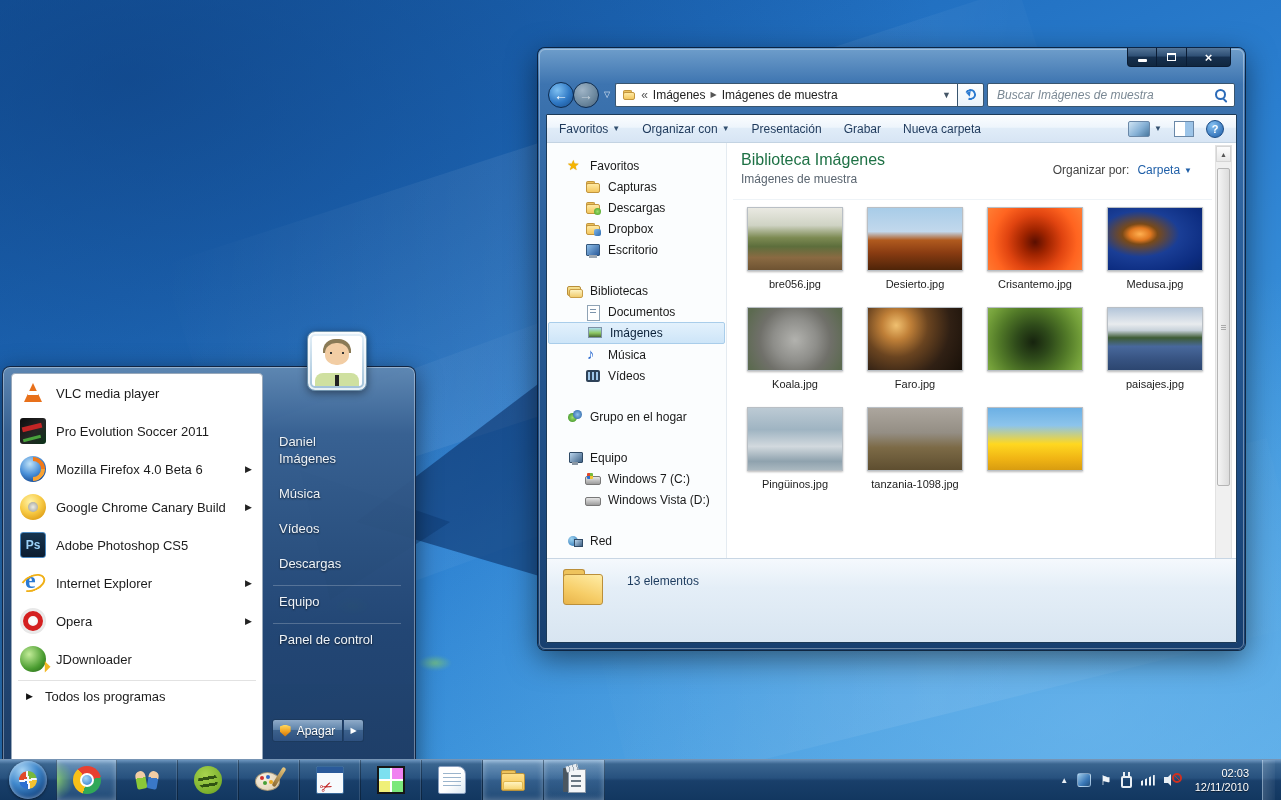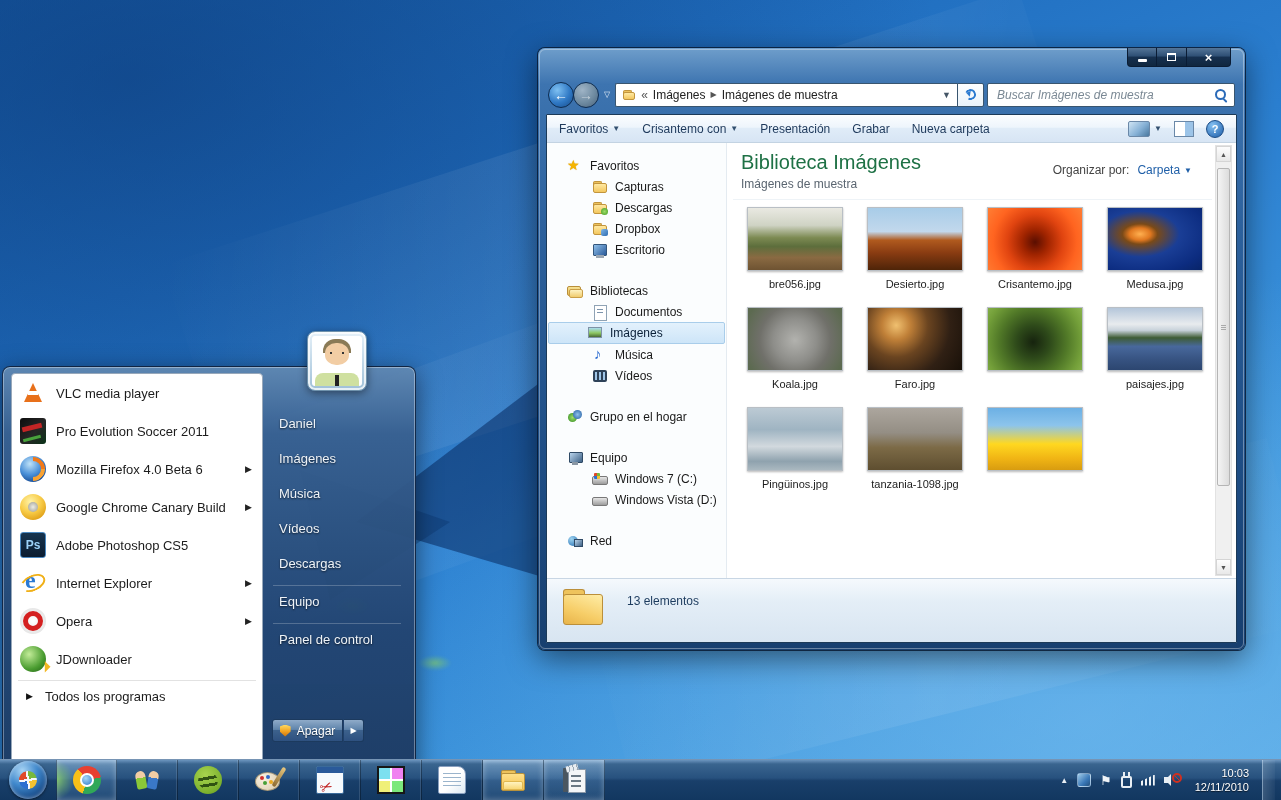--- a/index.html
+++ b/index.html
@@ -81,21 +81,21 @@
   .paneic{width:20px;height:16px;border:1px solid #6a88a8;background:#fff;position:relative;}
   .paneic::after{content:"";position:absolute;top:0;bottom:0;right:0;width:8px;background:#9cc4e8;}
   .helpic{width:18px;height:18px;border-radius:50%;color:#fff;font-size:11px;font-weight:bold;
     background:radial-gradient(circle at 35% 28%,#85c1f2,#1c5ca8);display:flex;align-items:center;justify-content:center;
     border:1px solid #184a85;}
 
   .content{position:absolute;top:28px;left:0;right:0;bottom:64px;}
   .navpane{position:absolute;top:0;bottom:0;left:0;width:180px;background:#fbfdfe;
     border-right:1px solid #e4ebf1;padding-top:12px;overflow:hidden;}
   .nv{height:21px;display:flex;align-items:center;gap:7px;padding-left:20px;font-size:12px;color:#191919;}
-  .nv.l1{padding-left:38px;margin-left:7px;}
+  .nv.l1{padding-left:38px;}
   .nv.sel{background:linear-gradient(180deg,#e3f1fc 0%,#cde5f8 100%);border:1px solid #a9cdea;border-radius:2px;
     margin:0 1px;height:22px;color:#0a2038;}
   .nvgap{height:20px;}
   .ic{width:16px;height:16px;position:relative;flex:none;}
   .ic-star::before{content:"★";position:absolute;left:0;top:-1px;font-size:14px;color:#f5b400;text-shadow:0 0 1px #c98a00;}
   .ic-folder::before{content:"";position:absolute;left:1px;top:2px;width:7px;height:3px;
     background:#edc25c;border:1px solid #c2953d;border-bottom:none;border-radius:2px 2px 0 0;}
   .ic-folder::after{content:"";position:absolute;left:1px;top:4px;right:1px;bottom:2px;
     background:linear-gradient(180deg,#ffe9a2,#f3c75f);border:1px solid #c2953d;border-radius:2px;}
   .ic-folder.dl .badge{position:absolute;right:0;bottom:1px;width:7px;height:7px;border-radius:50%;
@@ -130,21 +130,21 @@
     background:linear-gradient(180deg,#e6e6e6,#9c9c9c);border:1px solid #787878;}
   .ic-disk.os::after{content:"";position:absolute;left:2px;top:2px;width:6px;height:6px;
     background:conic-gradient(#77b93c 0 25%,#f3c231 0 50%,#2a6fd0 0 75%,#e04a2a 0 100%);border-radius:1px;}
   .ic-net::before{content:"";position:absolute;left:1px;top:3px;width:10px;height:10px;border-radius:50%;
     background:radial-gradient(circle at 35% 30%,#9fd4f0,#1f6ab0);}
   .ic-net::after{content:"";position:absolute;right:0;bottom:2px;width:7px;height:6px;
     background:linear-gradient(135deg,#b9d4ec,#3f6286);border:1px solid #2f4a66;}
 
   .main{position:absolute;top:0;bottom:0;left:180px;right:0;background:#fff;}
   .libhead{position:absolute;top:8px;left:14px;}
-  .libtitle{font-size:20px;color:#1e7145;}
+  .libtitle{font-size:16px;color:#1e7145;}
   .libsub{font-size:12px;color:#5a6570;margin-top:3px;}
   .organize{position:absolute;top:20px;right:44px;font-size:12px;color:#444;display:flex;gap:8px;align-items:center;}
   .organize .val{color:#1f5fa8;display:flex;align-items:center;gap:4px;}
   .organize .dd{font-size:8px;}
   .headline{position:absolute;top:56px;left:6px;right:24px;border-top:1px solid #eef3f7;}
 
   .grid{position:absolute;top:58px;left:8px;right:26px;bottom:0;overflow:hidden;
     display:grid;grid-template-columns:repeat(4,1fr);justify-items:center;align-content:start;}
   .file{width:120px;padding:6px 0 10px;display:flex;flex-direction:column;align-items:center;gap:7px;}
   .thumb{width:96px;height:64px;border:1px solid #b9bfc5;box-shadow:0 1px 2px rgba(0,0,0,.28);flex:none;}
@@ -152,21 +152,21 @@
 
   .vscroll{position:absolute;top:2px;bottom:2px;right:4px;width:17px;background:#f0f0f0;border:1px solid #e2e2e2;}
   .varrow{position:absolute;left:0;right:0;height:16px;display:flex;align-items:center;justify-content:center;
     background:linear-gradient(180deg,#fdfdfd,#e8e8e8);border:1px solid #d5d5d5;color:#555;font-size:7px;}
   .varrow.up{top:0;} .varrow.dn{bottom:0;}
   .vthumb{position:absolute;left:1px;right:1px;top:22px;height:318px;border:1px solid #b5b5b5;border-radius:2px;
     background:linear-gradient(90deg,#f4f4f4,#dcdcdc);}
   .vthumb::after{content:"";position:absolute;left:3px;right:3px;top:50%;height:5px;margin-top:-2px;
     background:repeating-linear-gradient(180deg,#aaa 0 1px,transparent 1px 2px);}
 
-  .statusbar{position:absolute;left:0;right:0;bottom:0;height:64px;
+  .statusbar{position:absolute;left:0;right:0;bottom:0;height:84px;
     background:linear-gradient(180deg,#f5f9fd 0%,#e4eef7 35%,#d8e5f1 100%);border-top:1px solid #c8d6e4;}
   .bigfolder{position:absolute;left:14px;top:8px;width:46px;height:40px;}
   .bigfolder::before{content:"";position:absolute;left:2px;top:2px;width:20px;height:8px;
     background:#eec35c;border:1px solid #bb8f3a;border-bottom:none;border-radius:3px 3px 0 0;}
   .bigfolder::after{content:"";position:absolute;left:2px;top:7px;right:4px;bottom:2px;
     background:linear-gradient(200deg,#ffeda6 0%,#f6cd67 60%,#e8b44a 100%);border:1px solid #bb8f3a;border-radius:3px;}
   .statuscount{position:absolute;left:80px;top:15px;font-size:12px;color:#1c3b5e;}
 
   
   .startmenu{position:absolute;left:2px;top:366px;width:414px;height:481px;border-radius:8px;z-index:6;
@@ -368,21 +368,21 @@
     </div>
   </div>
 
   <div class="inner">
     <div class="cmdbar">
       <div class="cmditem">
         <span>Favoritos</span>
           <span class="dd">▼</span>
       </div>
       <div class="cmditem">
-        <span>Crisantemo con</span>
+        <span>Organizar con</span>
           <span class="dd">▼</span>
       </div>
       <div class="cmditem">
         <span>Presentación</span>
       </div>
       <div class="cmditem">
         <span>Grabar</span>
       </div>
       <div class="cmditem">
         <span>Nueva carpeta</span>
@@ -596,21 +596,21 @@
     <div class="allprog">
         <span class="arr">▶</span>
         <span>Todos los programas</span>
       </div>
     <div class="startsearch">
       <input placeholder="Buscar programas y archivos" style="">
       <div class="mag"></div>
     </div>
   </div>
 
-  <div class="ritem" style="top:49px">Daniel</div>
+  <div class="ritem" style="top:67px">Daniel</div>
   <div class="ritem" style="top:84px">Imágenes</div>
   <div class="ritem" style="top:119px">Música</div>
   <div class="ritem" style="top:154px">Vídeos</div>
   <div class="ritem" style="top:189px">Descargas</div>
   <div class="rsep" style="top:218px"></div>
   <div class="ritem" style="top:227px">Equipo</div>
   <div class="rsep" style="top:256px"></div>
   <div class="ritem" style="top:265px">Panel de control</div>
 
   <div class="shutbtn">
@@ -669,18 +669,18 @@
         <div class="tr-power"></div>
       </div>
     <div class="trayic">
         <div class="tr-signal"></div>
       </div>
     <div class="trayic tr-vol">
         <span class="spk"></span>
         <span class="ban"></span>
       </div>
     <div class="clock">
-      <div>10:03</div>
+      <div>02:03</div>
       <div>12/11/2010</div>
     </div>
     <div class="showdesk"></div>
   </div>
 </div>
 
 </body></html>

